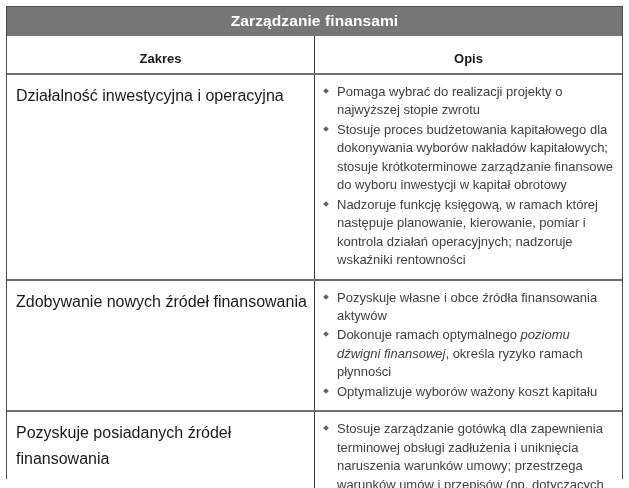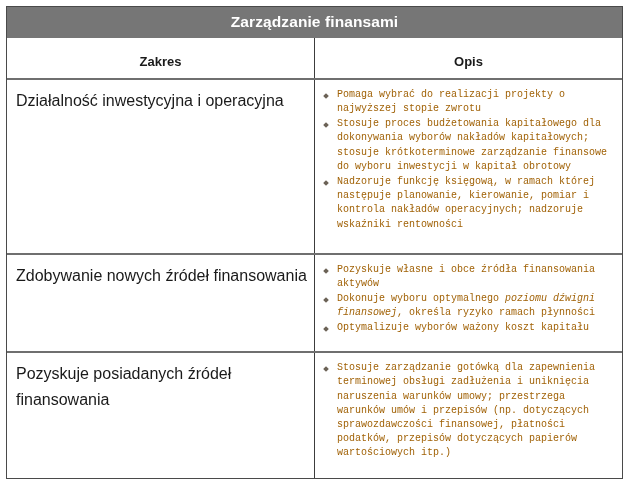--- a/index.html
+++ b/index.html
@@ -95,23 +95,22 @@
   ul.bullets {
     list-style: none;
     margin: 0;
     padding: 0;
   }
   ul.bullets > li {
     position: relative;
     padding-left: 14px;
     margin: 0 0 1px 0;
     line-height: 1.42;
-    font-size: 10px;
-    color: #a16207;
-    font-family: Liberation Mono, monospace;
+    font-size: 13px;
+    color: #404040;
   }
   ul.bullets > li .diamond {
     position: absolute;
     left: 1px;
     top: 6px;
     width: 4px;
     height: 4px;
     background: #6b6256;
     transform: rotate(45deg);
   }
@@ -137,33 +136,33 @@
         </tr>
 
         <tr class="body-row sep">
           <td class="cell-scope">
             <span class="scope-text">Działalność inwestycyjna i operacyjna</span>
           </td>
           <td class="cell-desc">
             <ul class="bullets">
                 <li><span class="diamond"></span><span>Pomaga wybrać do realizacji projekty o najwyższej stopie zwrotu</span></li>
                 <li><span class="diamond"></span><span>Stosuje proces budżetowania kapitałowego dla dokonywania wyborów nakładów kapitałowych; stosuje krótkoterminowe zarządzanie finansowe do wyboru inwestycji w kapitał obrotowy</span></li>
-                <li><span class="diamond"></span><span>Nadzoruje funkcję księgową, w ramach której następuje planowanie, kierowanie, pomiar i kontrola nakładów operacyjnych; nadzoruje wskaźniki rentowności</span></li>
+                <li><span class="diamond"></span><span>Nadzoruje funkcję księgową, w ramach której następuje planowanie, kierowanie, pomiar i kontrola działań operacyjnych; nadzoruje wskaźniki rentowności</span></li>
               </ul>
           </td>
         </tr>
 
         <tr class="body-row sep">
           <td class="cell-scope">
             <span class="scope-text">Zdobywanie nowych źródeł finansowania</span>
           </td>
           <td class="cell-desc">
             <ul class="bullets">
                 <li><span class="diamond"></span><span>Pozyskuje własne i obce źródła finansowania aktywów</span></li>
-                <li><span class="diamond"></span><span>Dokonuje wyboru optymalnego </span><span class="ital">poziomu dźwigni finansowej</span><span>, określa ryzyko ramach płynności</span></li>
+                <li><span class="diamond"></span><span>Dokonuje ramach optymalnego </span><span class="ital">poziomu dźwigni finansowej</span><span>, określa ryzyko ramach płynności</span></li>
                 <li><span class="diamond"></span><span>Optymalizuje wyborów ważony koszt kapitału</span></li>
               </ul>
           </td>
         </tr>
 
         <tr class="body-row">
           <td class="cell-scope">
             <span class="scope-text">Pozyskuje posiadanych źródeł finansowania</span>
           </td>
           <td class="cell-desc">

